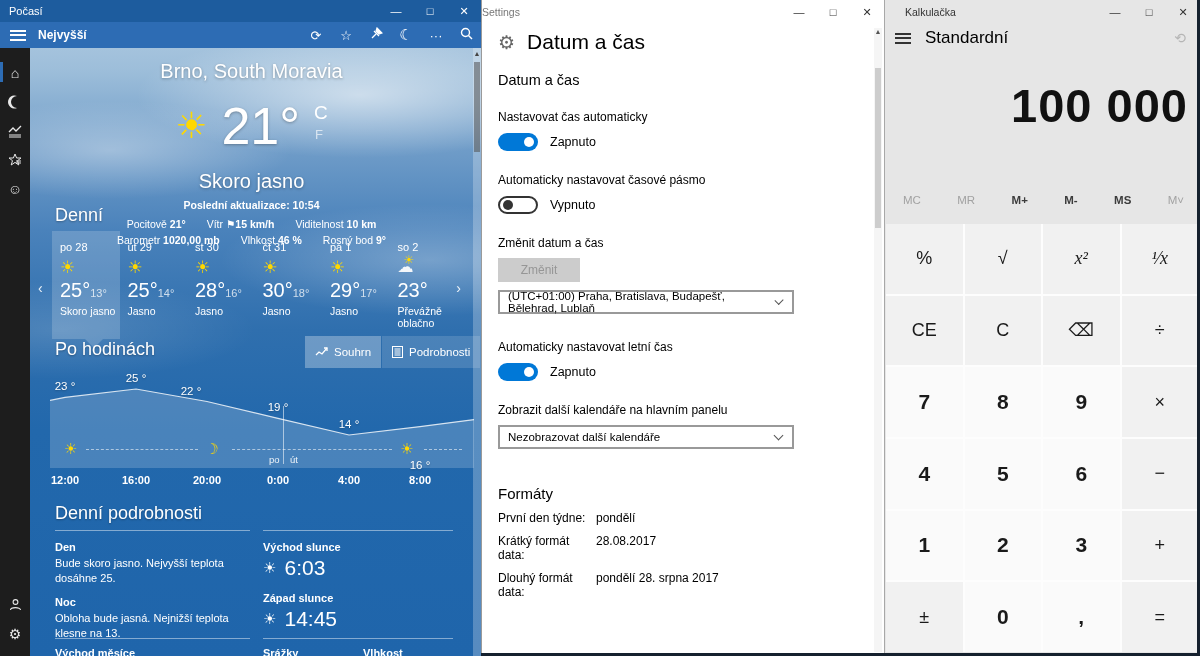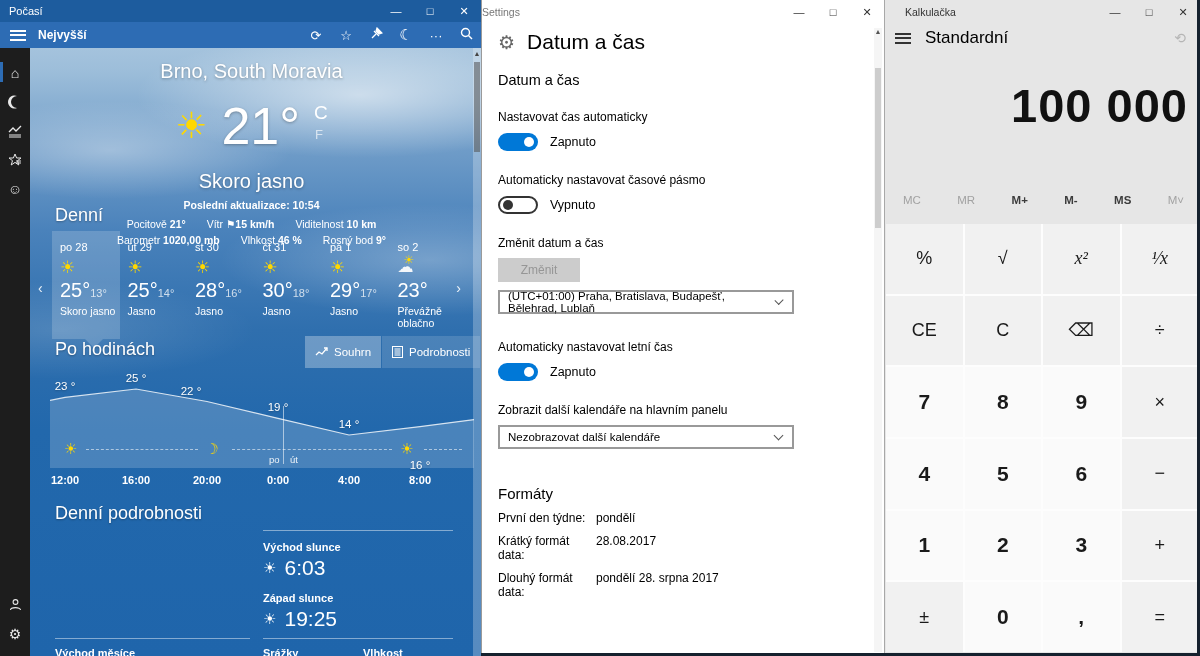--- a/index.html
+++ b/index.html
@@ -312,31 +312,38 @@
             <span class="x-label" style="left: 206px;">0:00</span>
             <span class="x-label" style="left: 277px;">4:00</span>
             <span class="x-label" style="left: 348px;">8:00</span>
             <span class="chart-marker" style="left: 14.048px;">☀</span>
             <span class="chart-marker" style="left: 155.24px;">☽</span>
             <span class="chart-marker" style="left: 350.28px;">☀</span>
           </div>
       </div>
 
       <div class="sec-h dd-h">Denní podrobnosti</div>
+      <div class="dd-col" style="left:25px; width:195px;">
+        <div class="divider"></div>
+        <div class="dd-label">Den</div>
+        <div class="dd-text">Bude skoro jasno. Nejvyšší teplota dosáhne 25.</div>
+        <div class="dd-label">Noc</div>
+        <div class="dd-text">Obloha bude jasná. Nejnižší teplota klesne na 13.</div>
+      </div>
       <div class="dd-col" style="left:233px; width:190px;">
         <div class="divider"></div>
         <div class="dd-label">Východ slunce</div>
         <div class="sun-row">
             <span class="ico">☀</span>
             <span class="time">6:03</span>
           </div>
         <div class="dd-label">Západ slunce</div>
         <div class="sun-row">
             <span class="ico">☀</span>
-            <span class="time">19:25</span>
+            <span class="time">14:45</span>
           </div>
       </div>
       <div class="dd-bottom" style="left:25px; width:195px; position:absolute;">
         <div class="divider"></div>
         <div class="dd-label">Východ měsíce</div>
       </div>
       <div class="dd-bottom" style="left:233px; width:190px; position:absolute;">
         <div class="divider"></div>
         <div style="display:flex;">
           <div class="dd-label" style="width:100px;">Srážky</div>

